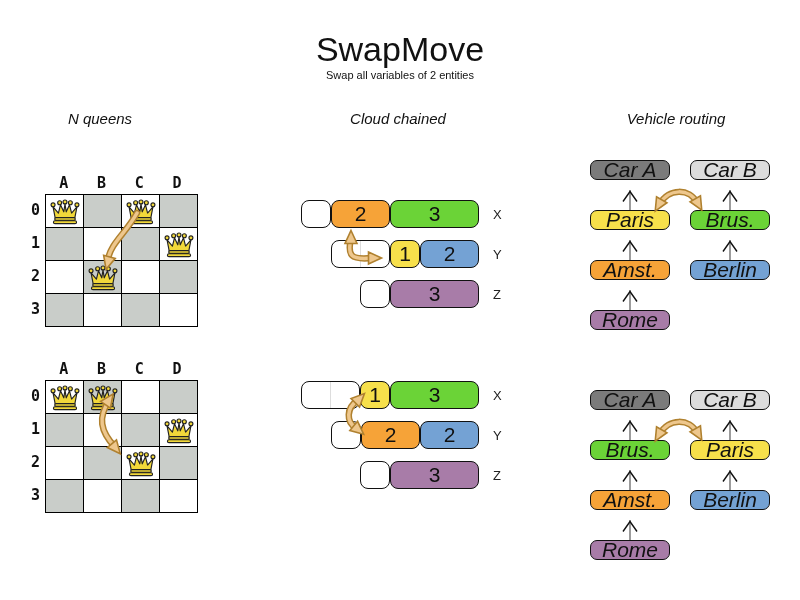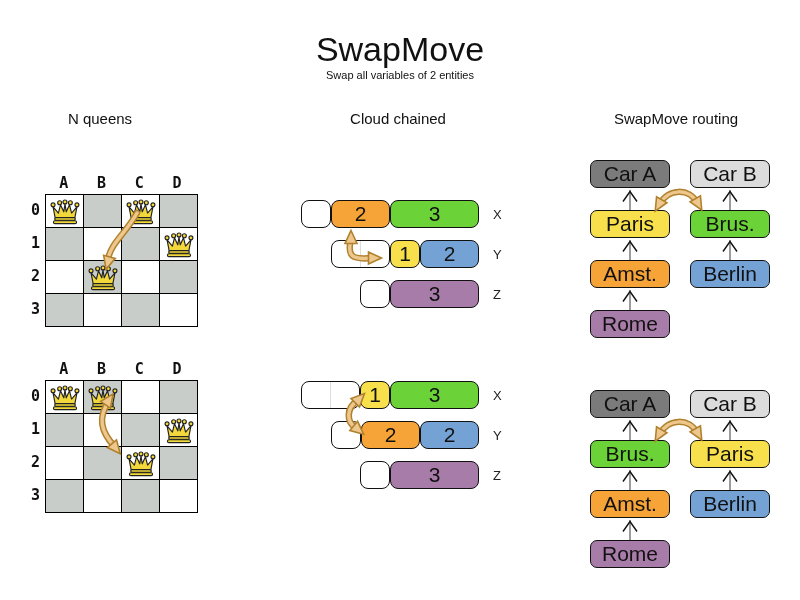--- a/index.html
+++ b/index.html
@@ -4,21 +4,21 @@
 <style>
   html,body{margin:0;padding:0;background:#fff;}
   #stage{position:relative;width:800px;height:600px;background:#fff;overflow:hidden;
          font-family:"Liberation Sans", sans-serif;color:#111;}
   .abs{position:absolute;}
   .center{text-align:center;}
 
   
   #title{left:150px;top:30px;width:500px;font-size:34px;}
   #subtitle{left:200px;top:69px;width:400px;font-size:11px;}
-  .col-header{top:110px;width:200px;font-size:15px;line-height:18px;}
+  .col-header{top:110px;width:200px;font-size:15px;line-height:18px;font-style:italic;}
 
   
   .board{display:grid;grid-template-columns:repeat(4,37px);grid-auto-rows:32px;
          gap:1px;background:#000;border:1.5px solid #000;}
   .cell{width:37px;height:32px;}
   .cell.gray{background:#c9cdc9;}
   .cell.white{background:#ffffff;}
   .queen{width:34px;height:28px;display:block;margin:2px auto 0;}
   .col-labels{display:flex;width:151px;font-family:"DejaVu Sans Mono",monospace;
               font-weight:bold;font-size:15px;height:18px;}
@@ -36,22 +36,22 @@
   .c-orange{background:#f6a338;}
   .c-green{background:#6bd337;}
   .c-yellow{background:#f7e04b;}
   .c-blue{background:#74a2d4;}
   .c-purple{background:#a87ca8;}
   .c-dkgray{background:#7b7b7b;}
   .c-ltgray{background:#dcdcdc;}
   .cbar-label{margin-left:14px;font-size:13px;color:#222;}
 
   
-  .vbox{position:absolute;width:80px;height:28px;box-sizing:border-box;border:1.6px solid #111;
-        border-radius:7px;display:flex;align-items:center;justify-content:center;font-size:21px;}
+  .vbox{position:absolute;width:80px;height:20px;box-sizing:border-box;border:1.6px solid #111;
+        border-radius:7px;display:flex;align-items:center;justify-content:center;font-size:21px;font-style:italic;}
 
   #overlay{position:absolute;left:0;top:0;pointer-events:none;z-index:10;}
 </style>
 </head>
 <body>
 
 <div id="stage">
 
   <svg width="0" height="0" style="position:absolute">
     <defs>
@@ -69,21 +69,21 @@
       </symbol>
     </defs>
   </svg>
 
   <div class="abs center" id="title">SwapMove</div>
   <div class="abs center" id="subtitle">Swap all variables of 2 entities</div>
 
   <div class="abs center col-header" style="left:0px">N queens</div>
   <div class="abs center col-header" style="left:298px">Cloud chained</div>
   <div class="abs center col-header" style="left:576px">
-    <div>SwapMove routing</div>
+    <div>Vehicle routing</div>
   </div>
 
   <div class="abs col-labels" style="left:45px;top:174px">
     <span>A</span>
     <span>B</span>
     <span>C</span>
     <span>D</span>
   </div>
   <div class="abs row-labels" style="left:24px;top:194px">
     <div>0</div>

